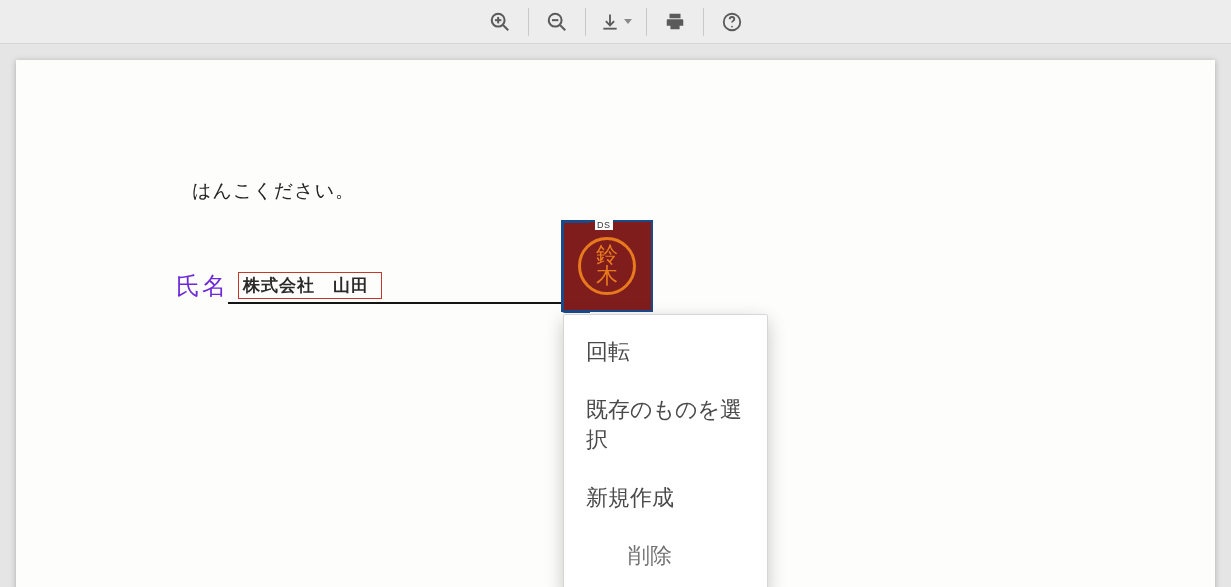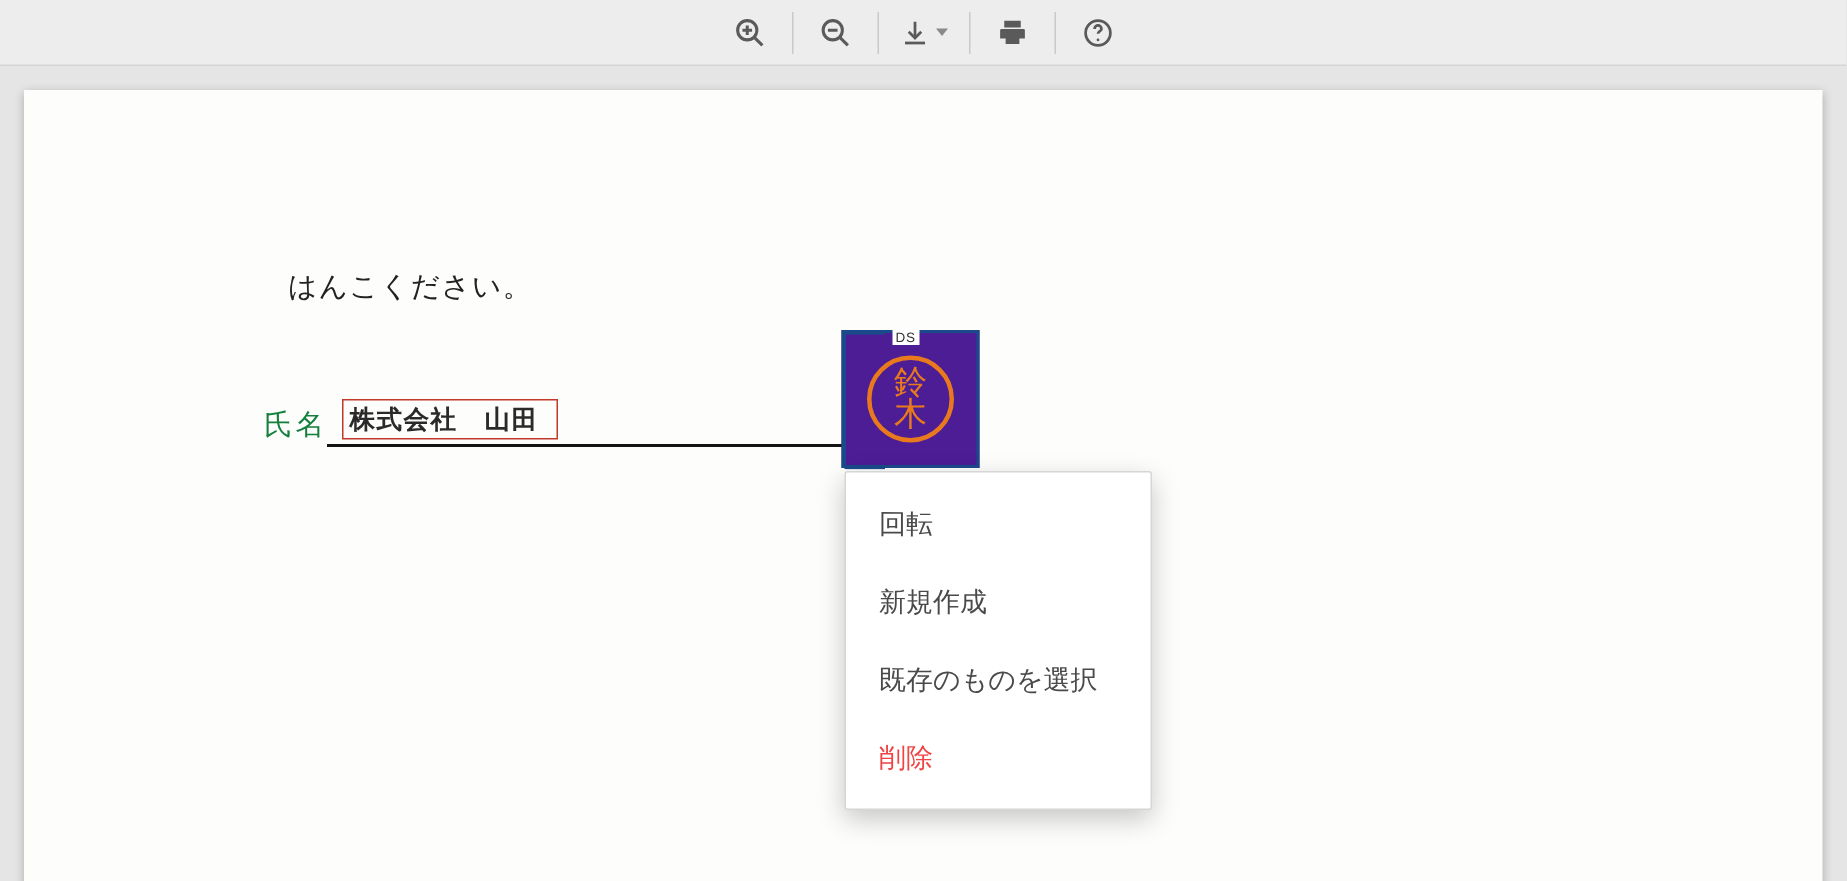--- a/index.html
+++ b/index.html
@@ -46,41 +46,41 @@
       box-shadow: 0 1px 6px rgba(0,0,0,.25);
       position: relative;
     }
     .doc-text-1 {
       position: absolute; left: 176px; top: 118px;
       font-size: 19px; color: #222; letter-spacing: 1px;
       font-family: "Yu Mincho","Hiragino Mincho ProN",serif;
     }
     .name-row { position: absolute; left: 160px; top: 210px; display:flex; align-items:flex-end; }
     .name-label {
-      font-size: 19px; color:#15803d; letter-spacing: 2px;
+      font-size: 24px; color:#6d28d9; letter-spacing: 2px;
       font-family: "Yu Mincho","Hiragino Mincho ProN",serif;
       padding-bottom: 2px;
     }
     .name-line {
       width: 365px; border-bottom: 2px solid #141414; height: 28px;
       margin-left: 0; display:flex; align-items:flex-start;font-weight:bold;
     }
     .name-value-box {
       border: 1.5px solid #c0392b; padding: 1px 12px 1px 4px;
       font-size: 17px; color:#2a2a2a; position:relative; top:-4px; left:10px;
       font-family: "Yu Mincho","Hiragino Mincho ProN",serif;
       letter-spacing:1px;
     }
     
     .stamp-field {
       position: absolute; left: 545px; top: 160px;
       width: 92px; height: 92px;
       border: 2px solid #1b4a8a;
       border-radius: 0;
-      background: #4c1d95;
+      background: #7f1d1d;
       display:flex; align-items:center; justify-content:center;
       cursor: pointer;
     }
     .stamp-field::before{
       content:""; position:absolute; left:-1px; top:-1px;
       width: 28px; height:92px; border:2px solid #1b4a8a; border-right:none;
       border-radius: 3px 0 0 3px;
       box-sizing:border-box;
     }
     .stamp-tag{
@@ -97,24 +97,24 @@
     .hanko span{ line-height: 0.95; }
     
     .context-menu{
       position:absolute; left:547px; top:254px;
       width: 205px; background:#fff;
       border:1px solid #d6d6d6; border-radius:2px;
       box-shadow: 0 6px 18px rgba(0,0,0,.22);
       padding: 8px 0;
     }
     .menu-item{
-      padding: 14px 22px; font-size:18px; color:#4a4a4a;
+      padding: 14px 22px; font-size:22px; color:#4a4a4a;
       cursor:pointer;
     }
-    .menu-item.delete-item{ color:#ef4444; }
+    .menu-item.delete-item{ color:#737373;margin-left:42px; }
     svg { display:block; }
   </style>
 </head>
 <body>
 
 <div class="toolbar">
   <div class="toolbar-inner">
     <div class="toolbar-btn">
       <svg width="22" height="22" viewBox="0 0 24 24" fill="none" stroke="#5a5a5a" stroke-width="2.2">
         <circle cx="10" cy="10" r="7"></circle>
@@ -171,18 +171,18 @@
     <div class="stamp-field">
       <span class="stamp-tag">DS</span>
       <div class="hanko">
         <span>鈴</span>
         <span>木</span>
       </div>
     </div>
 
     <div class="context-menu">
       <div class="menu-item">回転</div>
+      <div class="menu-item">既存のものを選択</div>
       <div class="menu-item">新規作成</div>
-      <div class="menu-item">既存のものを選択</div>
       <div class="menu-item delete-item">削除</div>
     </div>
   </div>
 </div>
 
 </body></html>

